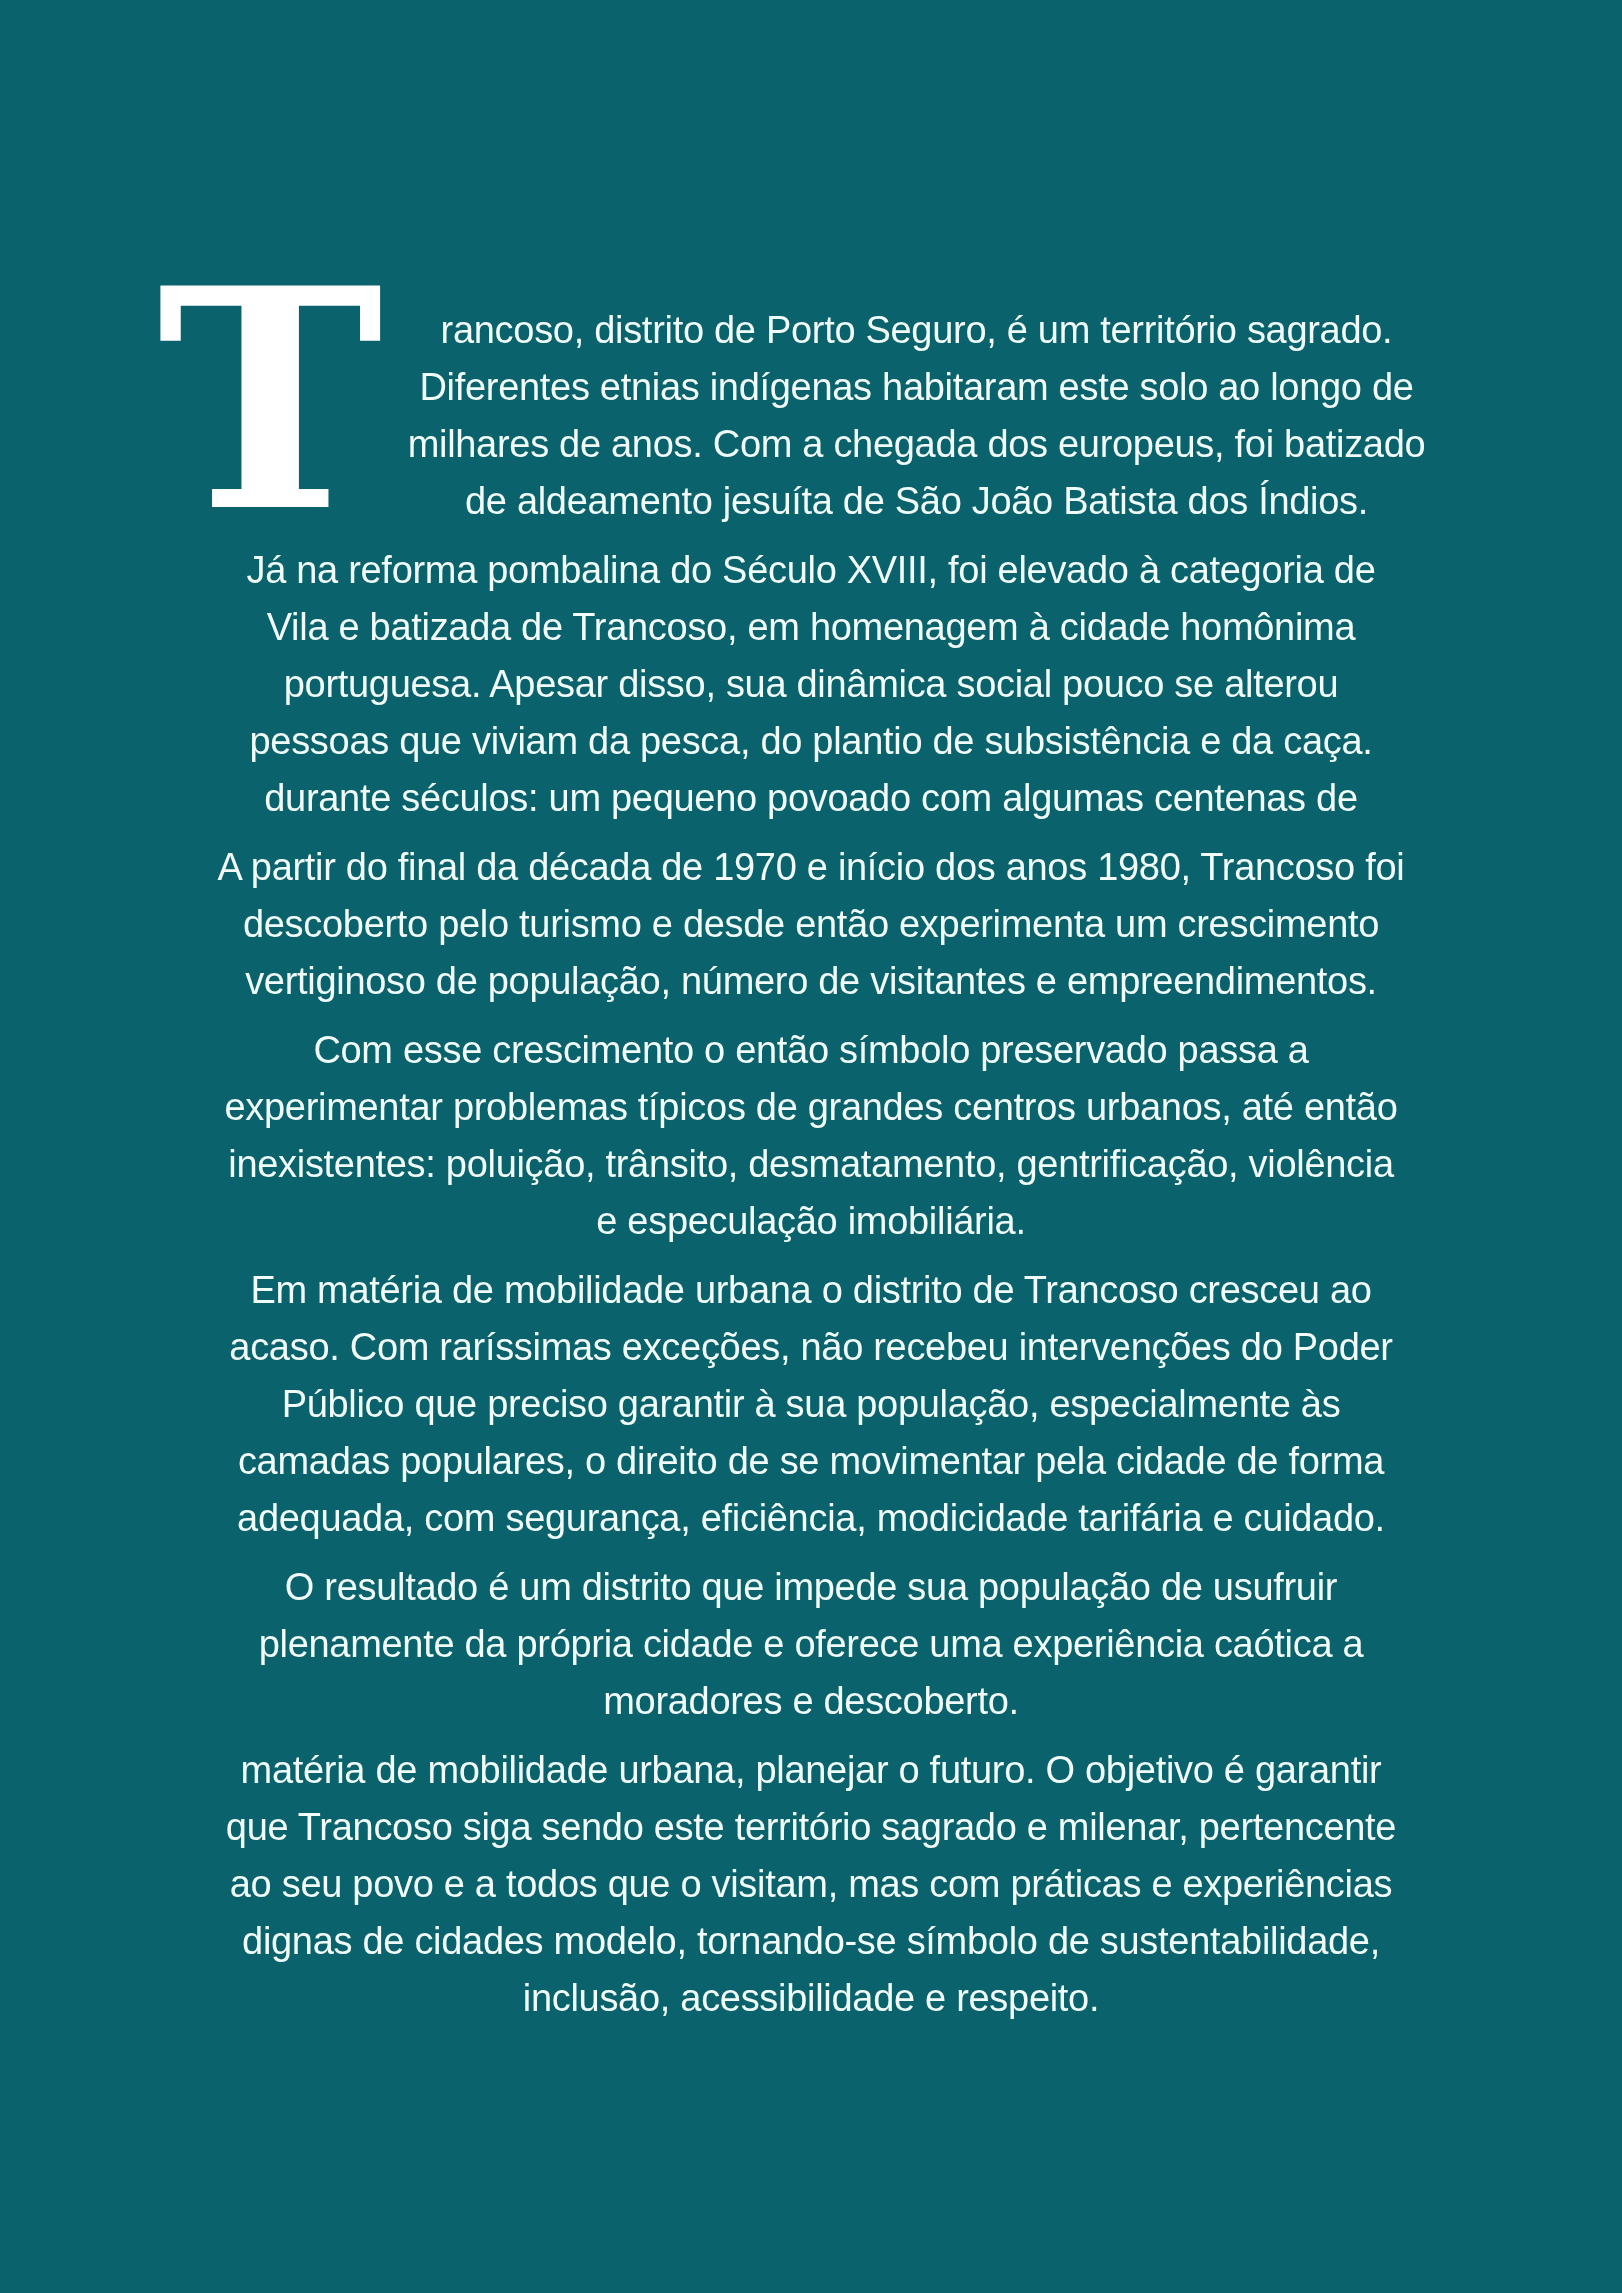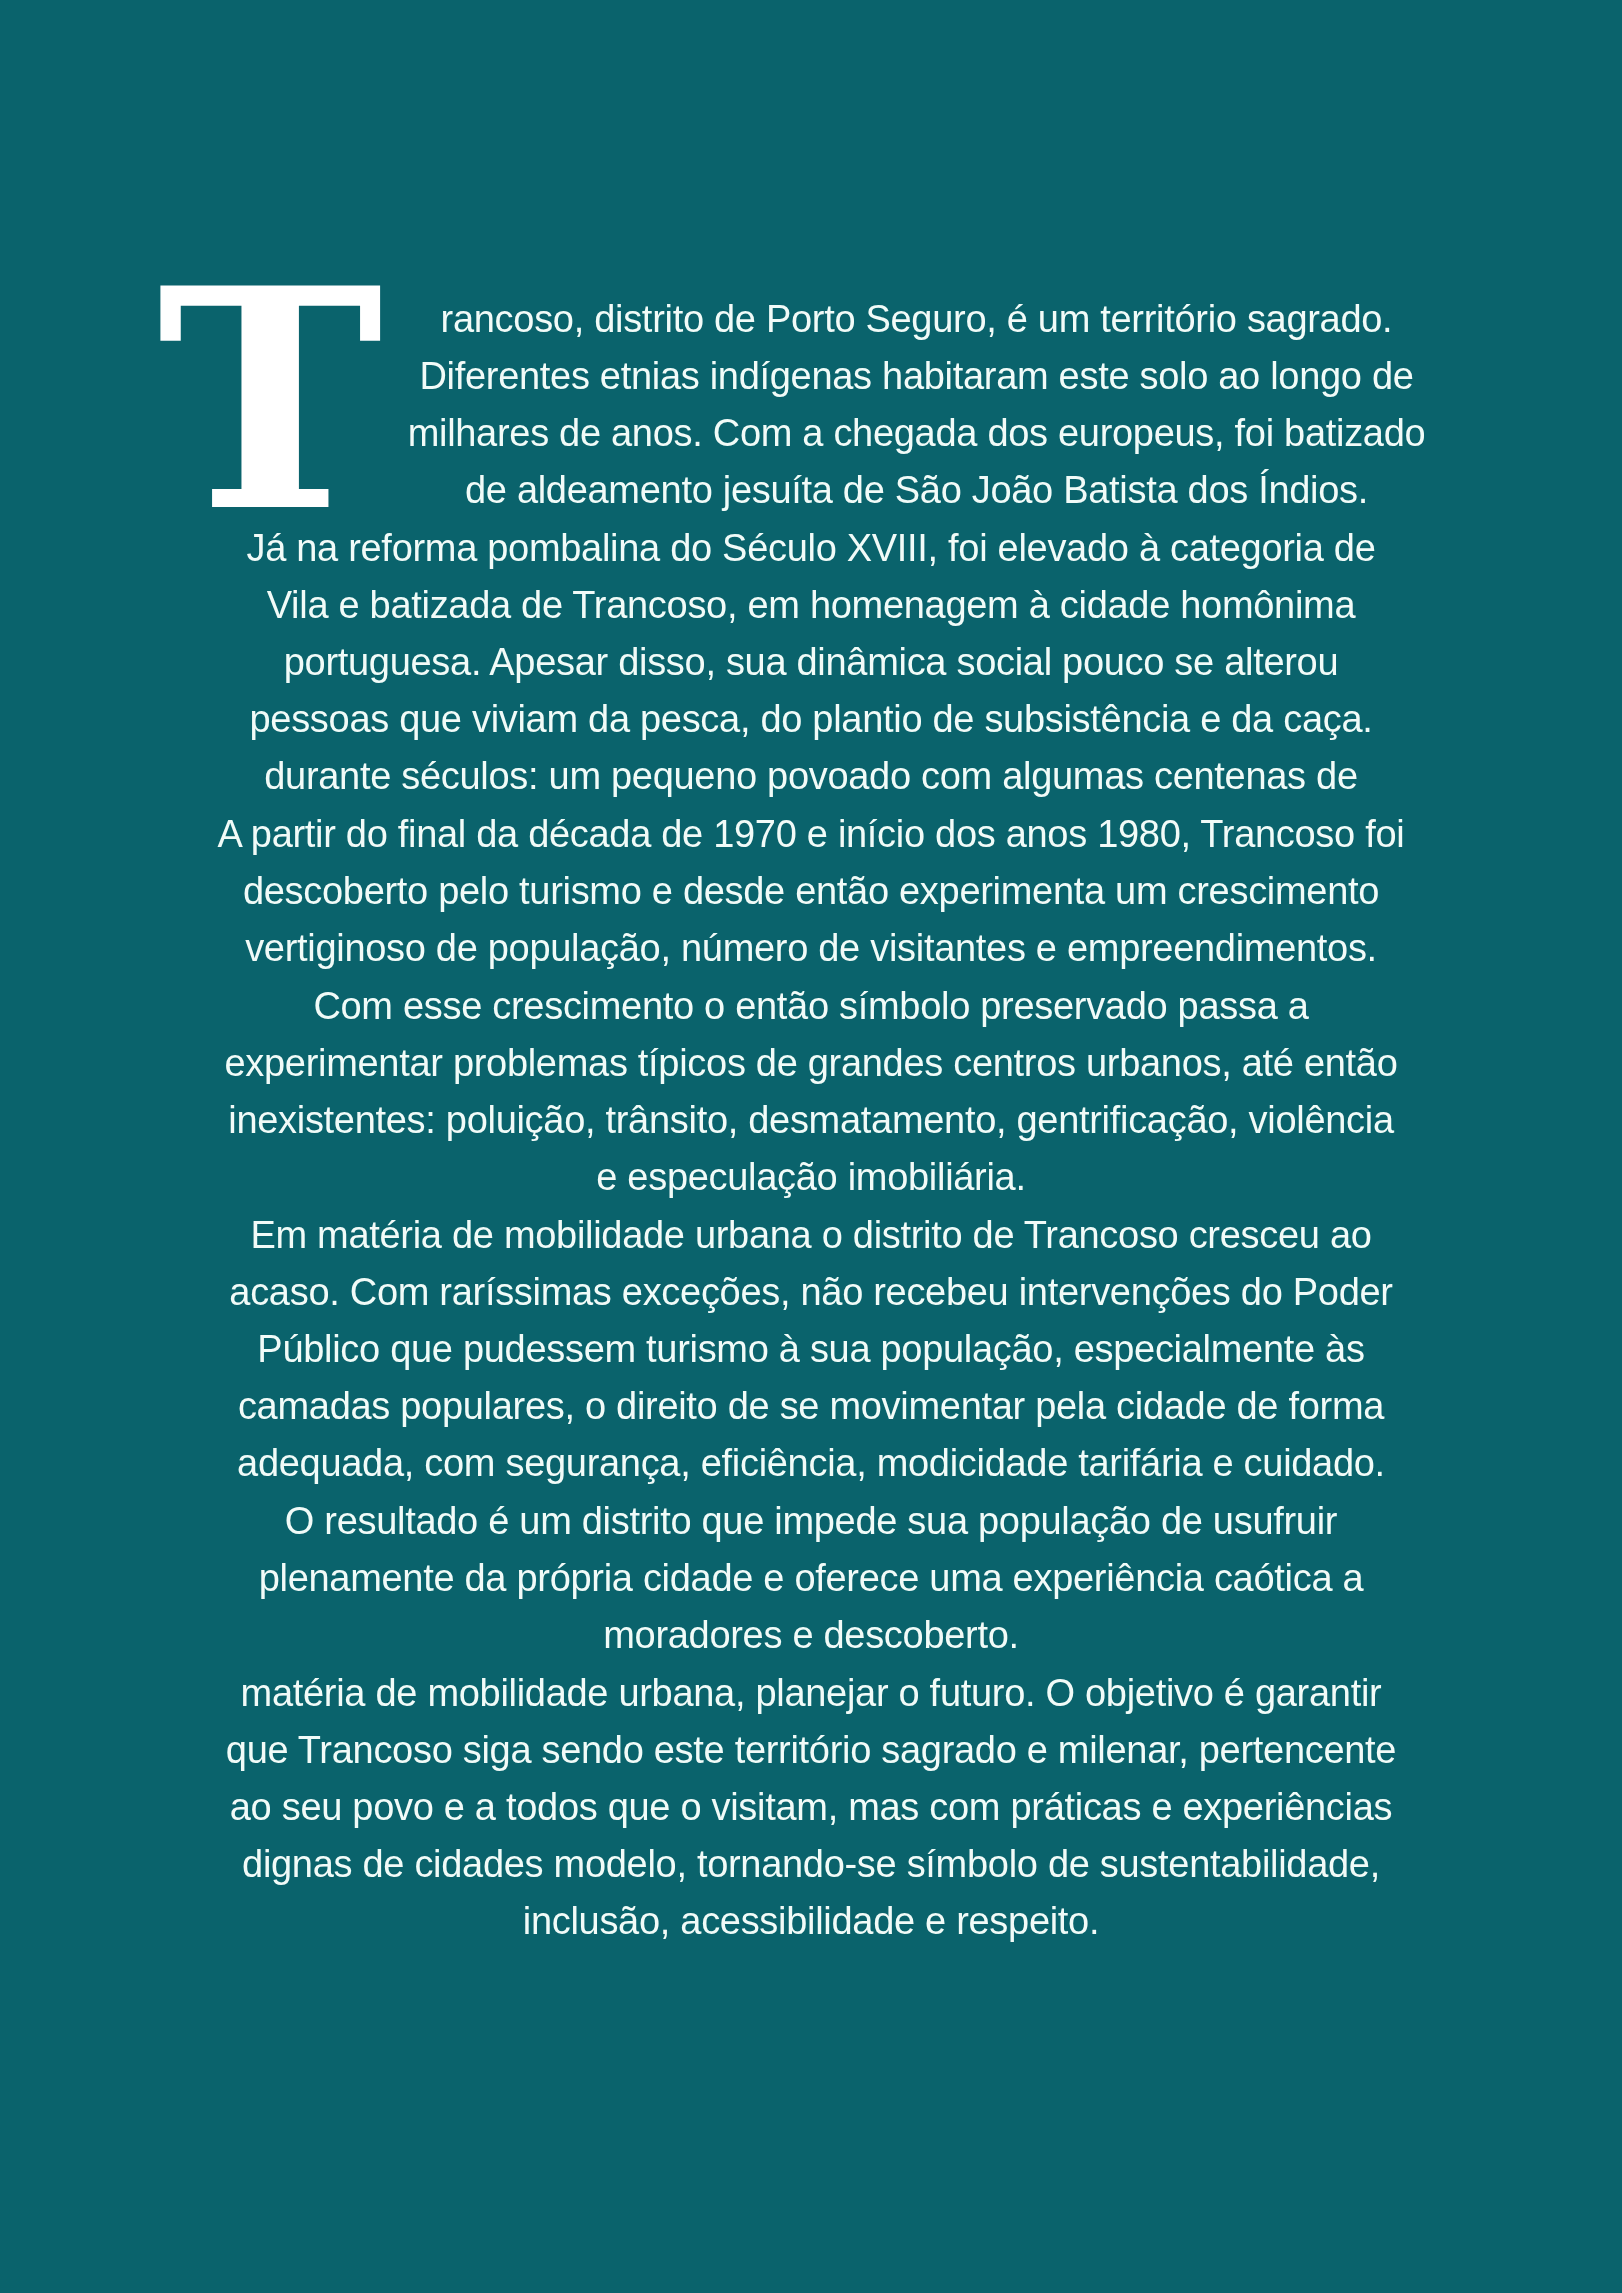--- a/index.html
+++ b/index.html
@@ -27,21 +27,21 @@
     line-height: 1;
     color: var(--cap);
   }
   .content {
     position: absolute;
     left: 147px;
     right: 147px;
     top: 290px;
     color: var(--text);
   }
-  .para { margin: 1px; }
+  .para { margin: 12px; }
   .line {
     height: 57px;
     line-height: 57px;
     font-size: 38px;
     letter-spacing: -0.3px;
     text-align: center;
     white-space: nowrap;
   }
   .indent { margin-left: 211px; }
 </style>
@@ -78,21 +78,21 @@
     <div class="para">
       <div class="line">Com esse crescimento o então símbolo preservado passa a</div>
       <div class="line">experimentar problemas típicos de grandes centros urbanos, até então</div>
       <div class="line">inexistentes: poluição, trânsito, desmatamento, gentrificação, violência</div>
       <div class="line">e especulação imobiliária.</div>
     </div>
 
     <div class="para">
       <div class="line">Em matéria de mobilidade urbana o distrito de Trancoso cresceu ao</div>
       <div class="line">acaso. Com raríssimas exceções, não recebeu intervenções do Poder</div>
-      <div class="line">Público que pudessem turismo à sua população, especialmente às</div>
+      <div class="line">Público que preciso garantir à sua população, especialmente às</div>
       <div class="line">camadas populares, o direito de se movimentar pela cidade de forma</div>
       <div class="line">adequada, com segurança, eficiência, modicidade tarifária e cuidado.</div>
     </div>
 
     <div class="para">
       <div class="line">O resultado é um distrito que impede sua população de usufruir</div>
       <div class="line">plenamente da própria cidade e oferece uma experiência caótica a</div>
       <div class="line">moradores e descoberto.</div>
     </div>
 

